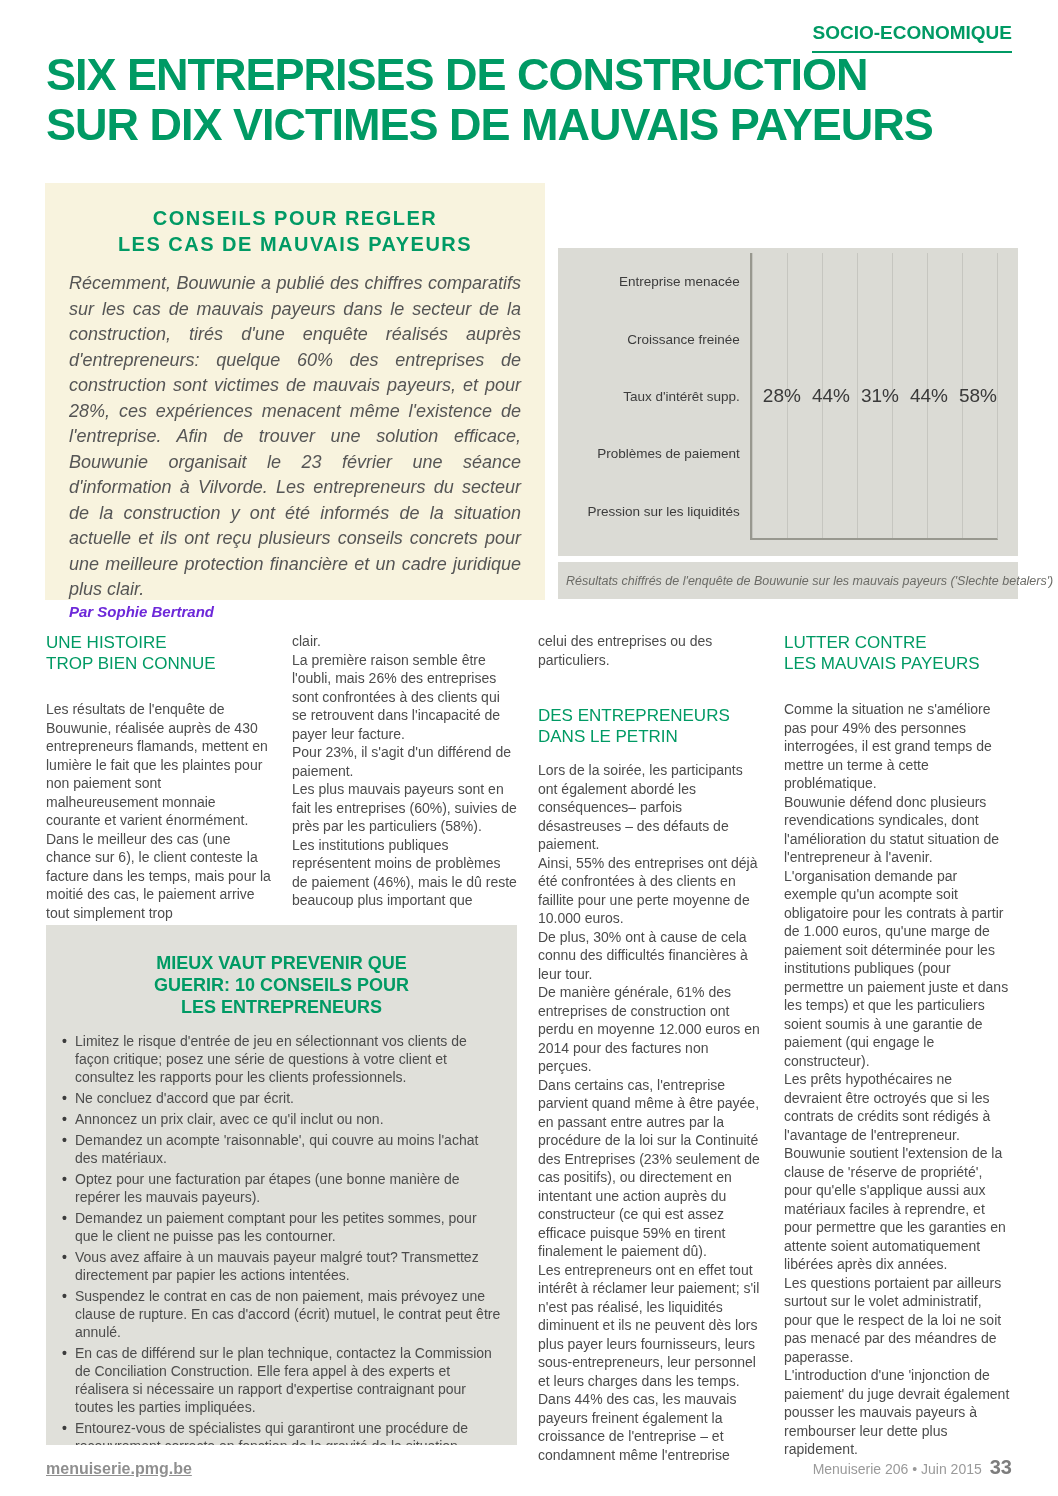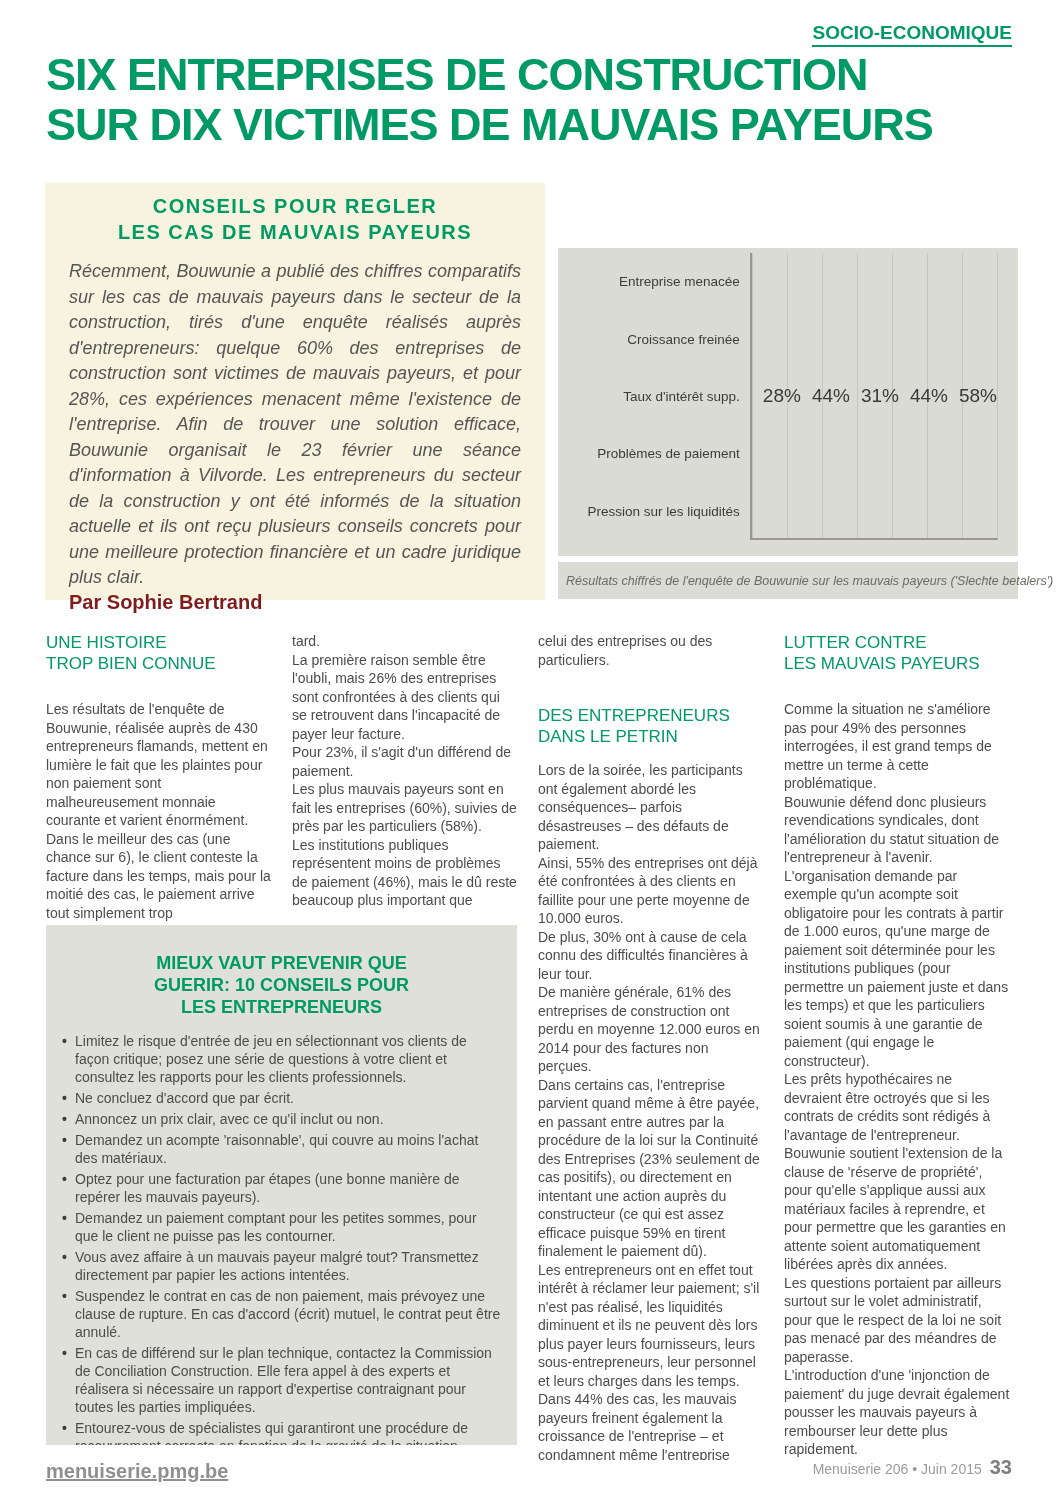--- a/index.html
+++ b/index.html
@@ -2,32 +2,32 @@
 <html><head>
 <meta charset="utf-8">
 <style>
   html,body{margin:0;padding:0}
   body{
     width:1058px;height:1496px;position:relative;background:#ffffff;
     font-family:"Liberation Sans",sans-serif;overflow:hidden;
   }
   
   .kicker{position:absolute;top:22px;right:46px;color:#009a64;font-weight:bold;
-    font-size:19px;border-bottom:2px solid #009a64;padding-bottom:1px}
+    font-size:19px;border-bottom:2px solid #009a64;padding-bottom:7px}
   .title{position:absolute;left:46px;top:50px;color:#009a64;font-weight:bold;
     font-size:45px;line-height:50px;letter-spacing:-1px;white-space:pre-line;margin:0}
   
   .intro-box{position:absolute;left:45px;top:183px;width:500px;height:417px;
-    background:#f8f3de;padding:10px 24px 16px;box-sizing:border-box;
+    background:#f8f3de;padding:22px 24px 16px;box-sizing:border-box;
     display:flex;flex-direction:column}
   .intro-heading{color:#009a64;font-weight:bold;font-size:20px;line-height:26px;
     letter-spacing:1.5px;text-align:center;white-space:pre-line;margin:0 0 14px}
   .intro-body{font-style:italic;font-size:18px;line-height:25.5px;color:#555;
     text-align:justify;margin:0}
-  .intro-byline{margin-top:auto;color:#7f1d1d;font-weight:bold;font-size:20px}
+  .intro-byline{margin-top:auto;color:#6d28d9;font-style:italic;font-weight:bold;font-size:15px}
   
   .chart-box{position:absolute;left:558px;top:248px;width:460px;height:308px;background:#dbdbd5}
   .chart-inner{position:absolute;left:0;top:5px;right:20px;bottom:16px;display:flex}
   .cat-col{width:196px;display:flex;flex-direction:column}
   .cat-row{flex:1;display:flex;align-items:center;justify-content:flex-end;
     padding-right:10px;font-size:13.5px;color:#3c3c3c}
   .plot-col{flex:1;display:flex;flex-direction:row;
     border-left:2px solid #98988f;border-bottom:2px solid #98988f;border-right:1px solid #c6c6c0;
     background-image:linear-gradient(to right,#c6c6c0 1px,transparent 1px);
     background-size:calc(100%/7) 100%}
@@ -47,21 +47,21 @@
   .col1{left:46px}.col2{left:292px}.col3{left:538px}.col4{left:784px}
   
   .tips-box{position:absolute;left:46px;top:925px;width:471px;height:520px;
     background:#e0e0da;box-sizing:border-box;padding:14px 16px;overflow:hidden}
   .tips-heading{color:#009a64;font-weight:bold;font-size:18px;line-height:22px;
     text-align:center;white-space:pre-line;margin:13px 0 14px}
   .tips-list{list-style:none;margin:0;padding:0;font-size:14px;line-height:18px;color:#4c4c4c}
   .tips-list li{padding-left:13px;position:relative;margin-bottom:3px}
   .tips-list li::before{content:"\2022";position:absolute;left:0;font-weight:bold;color:#3c3c3c}
   
-  .footer-left{position:absolute;left:46px;top:1460px;font-size:20px;font-weight:bold;
+  .footer-left{position:absolute;left:46px;top:1460px;font-size:16px;font-weight:bold;
     color:#8f8f8f;text-decoration:underline}
   .footer-right{position:absolute;right:46px;top:1456px;display:flex;align-items:baseline;gap:8px}
   .footer-issue{font-size:14px;color:#9a9a9a}
   .footer-page{font-size:20px;font-weight:bold;color:#7d7d7d}
 </style>
 </head>
 <body>
 
 <div class="kicker">SOCIO-ECONOMIQUE</div>
 <h1 class="title">SIX ENTREPRISES DE CONSTRUCTION
@@ -135,21 +135,21 @@
 TROP BIEN CONNUE</h3>
   <div>
 
   <p>Les résultats de l'enquête de Bouwunie, réalisée auprès de 430 entrepreneurs flamands, mettent en lumière le fait que les plaintes pour non paiement sont malheureusement monnaie courante et varient énormément. Dans le meilleur des cas (une chance sur 6), le client conteste la facture dans les temps, mais pour la moitié des cas, le paiement arrive tout simplement trop</p>
     </div>
 </div>
 
 <div class="col col2">
   <div>
 
-  <p>tard.</p>
+  <p>clair.</p>
       <p>La première raison semble être l'oubli, mais 26% des entreprises sont confrontées à des clients qui se retrouvent dans l'incapacité de payer leur facture.</p>
       <p>Pour 23%, il s'agit d'un différend de paiement.</p>
       <p>Les plus mauvais payeurs sont en fait les entreprises (60%), suivies de près par les particuliers (58%).</p>
       <p>Les institutions publiques représentent moins de problèmes de paiement (46%), mais le dû reste beaucoup plus important que</p>
     </div>
 </div>
 
 <div class="col col3">
   <p>celui des entreprises ou des particuliers.</p>
   <h3 class="col-heading mid">DES ENTREPRENEURS

